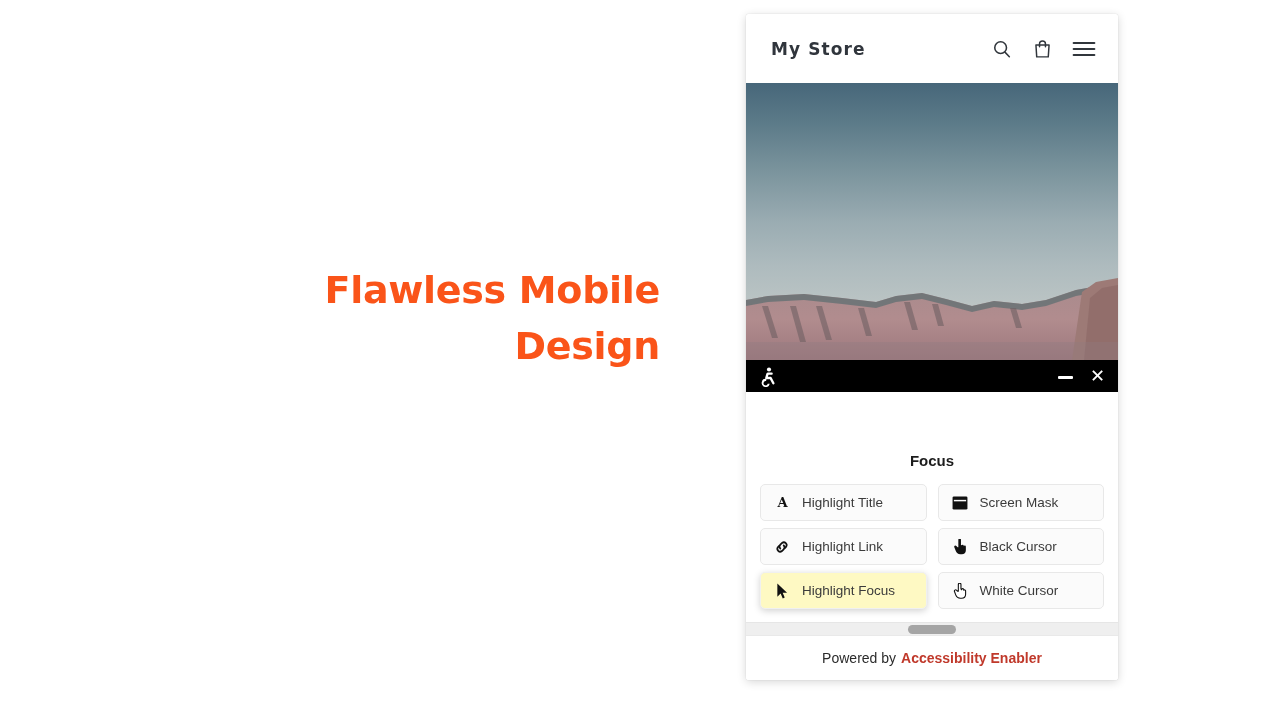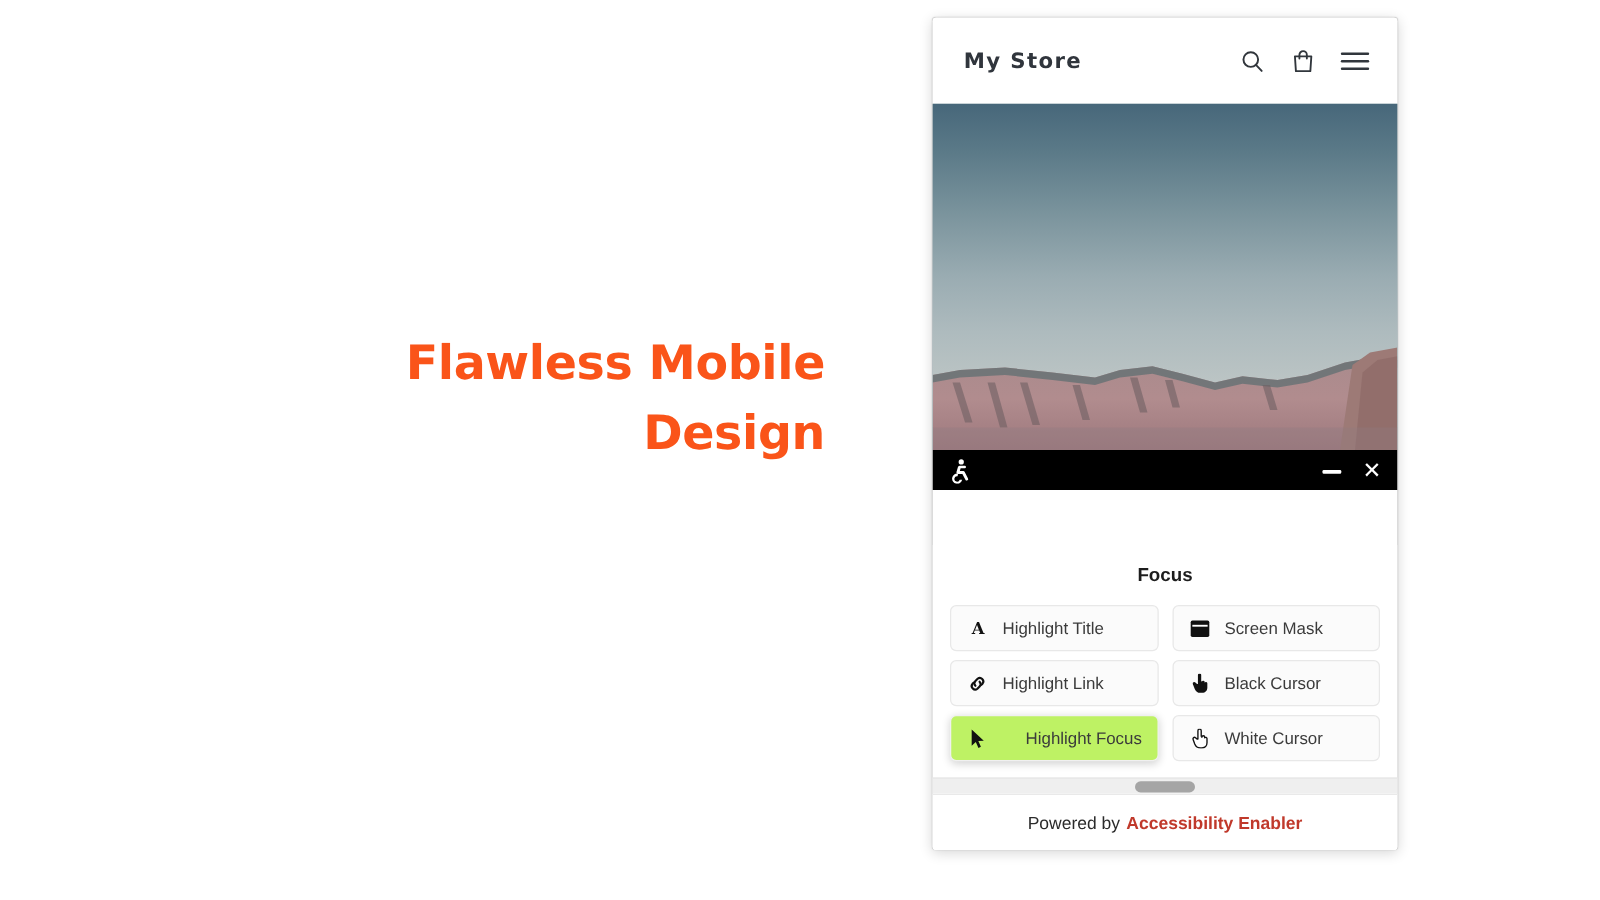--- a/index.html
+++ b/index.html
@@ -136,24 +136,23 @@
     padding: 0 12px;
     background: #fbfbfb;
     border: 1px solid #e8e8e8;
     border-radius: 5px;
     font-size: 13.5px;
     color: #3b3b3b;
     cursor: pointer;
     white-space: nowrap;
   }
   .ax-btn.hovered {
-    background: #bef264;
+    background: #fef9c3;
     border-color: #f0f0f0;
     box-shadow: 0 2px 7px rgba(0,0,0,0.18);
-    justify-content: space-between;
   }
   .ax-btn .ic {
     width: 18px;
     display: flex; align-items: center; justify-content: center;
     color: #111;
     flex: 0 0 auto;
   }
   .ax-btn .ic svg { display: block; }
   .ax-btn .lbl { line-height: 1; }
 

